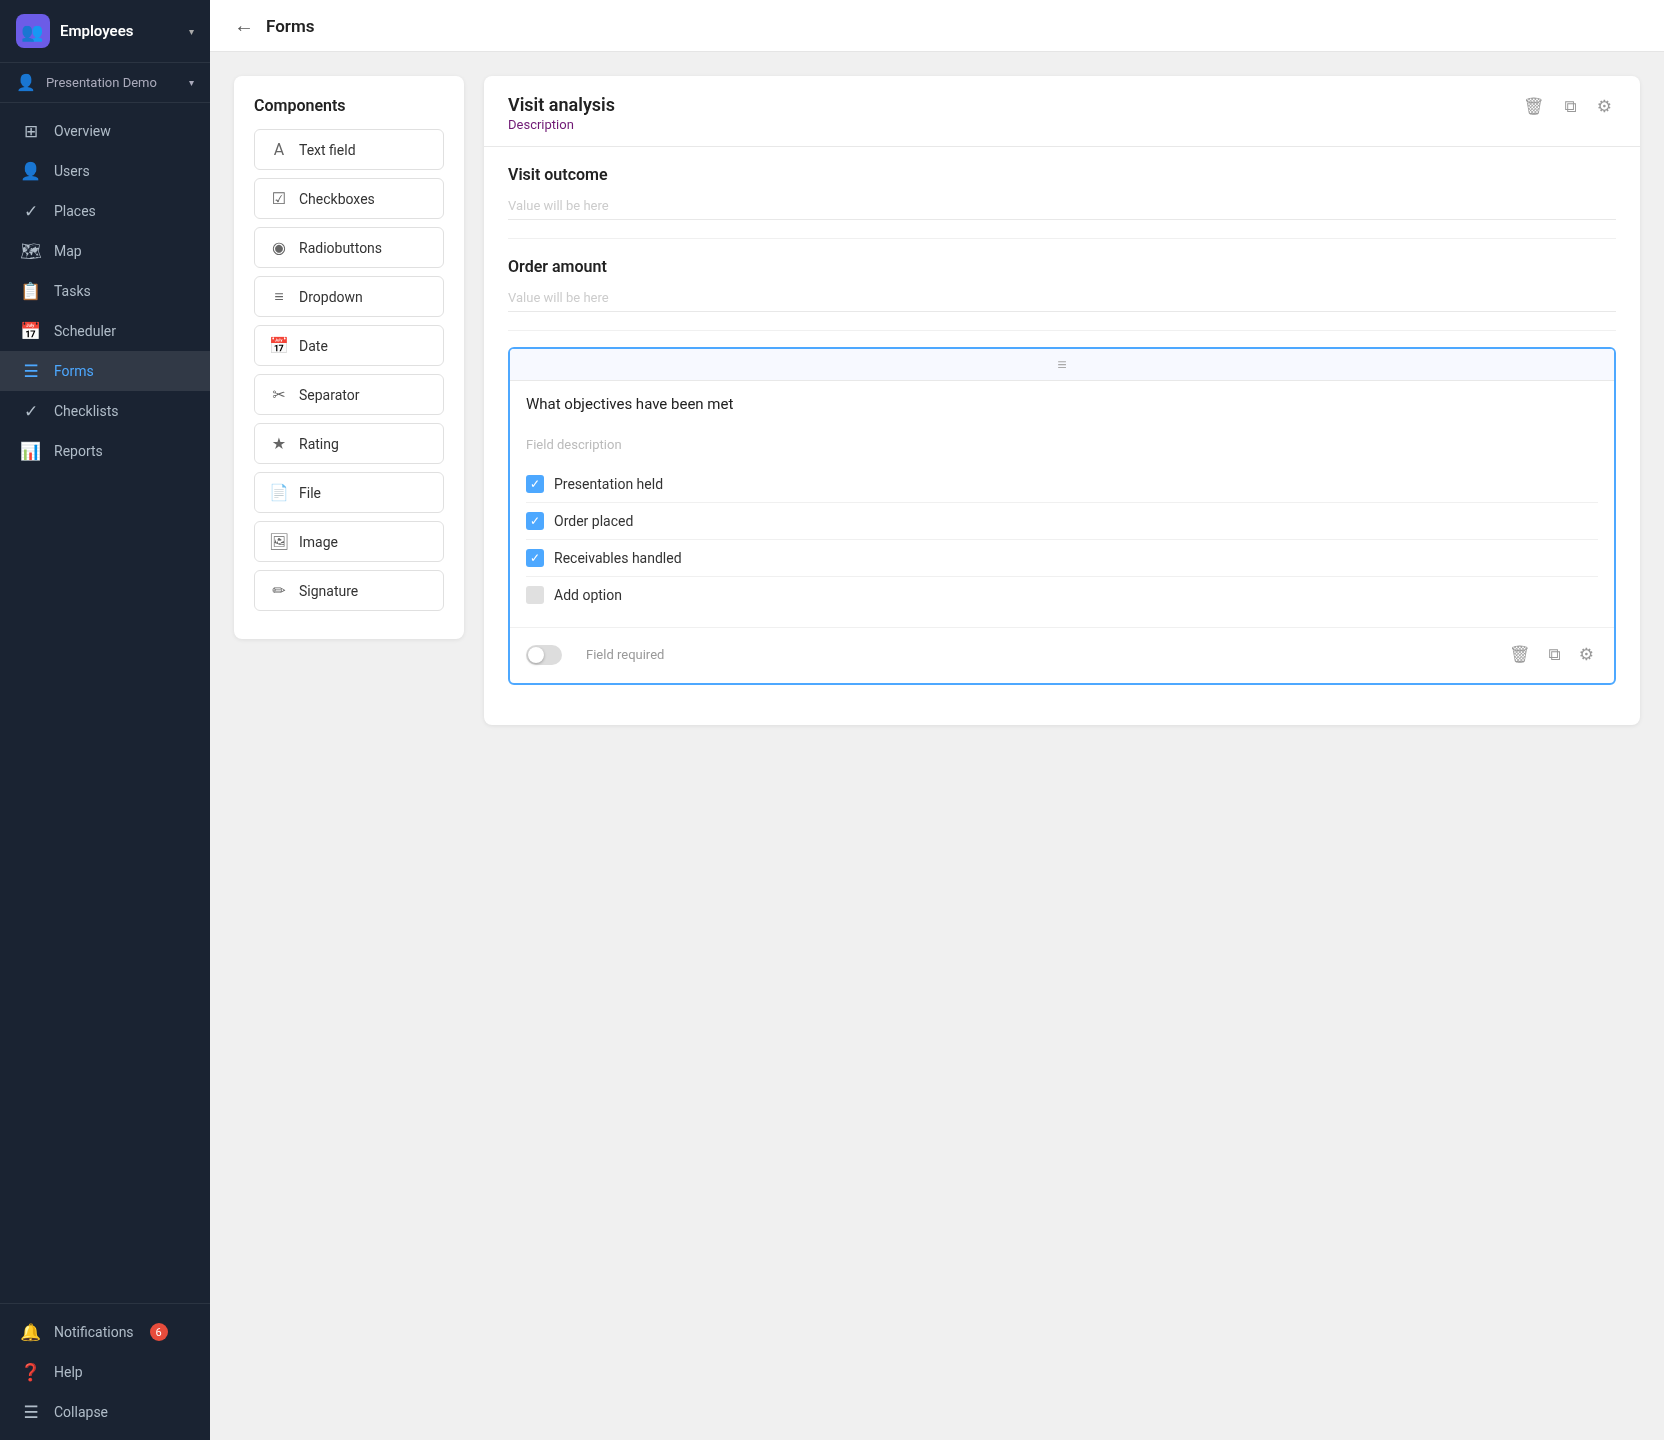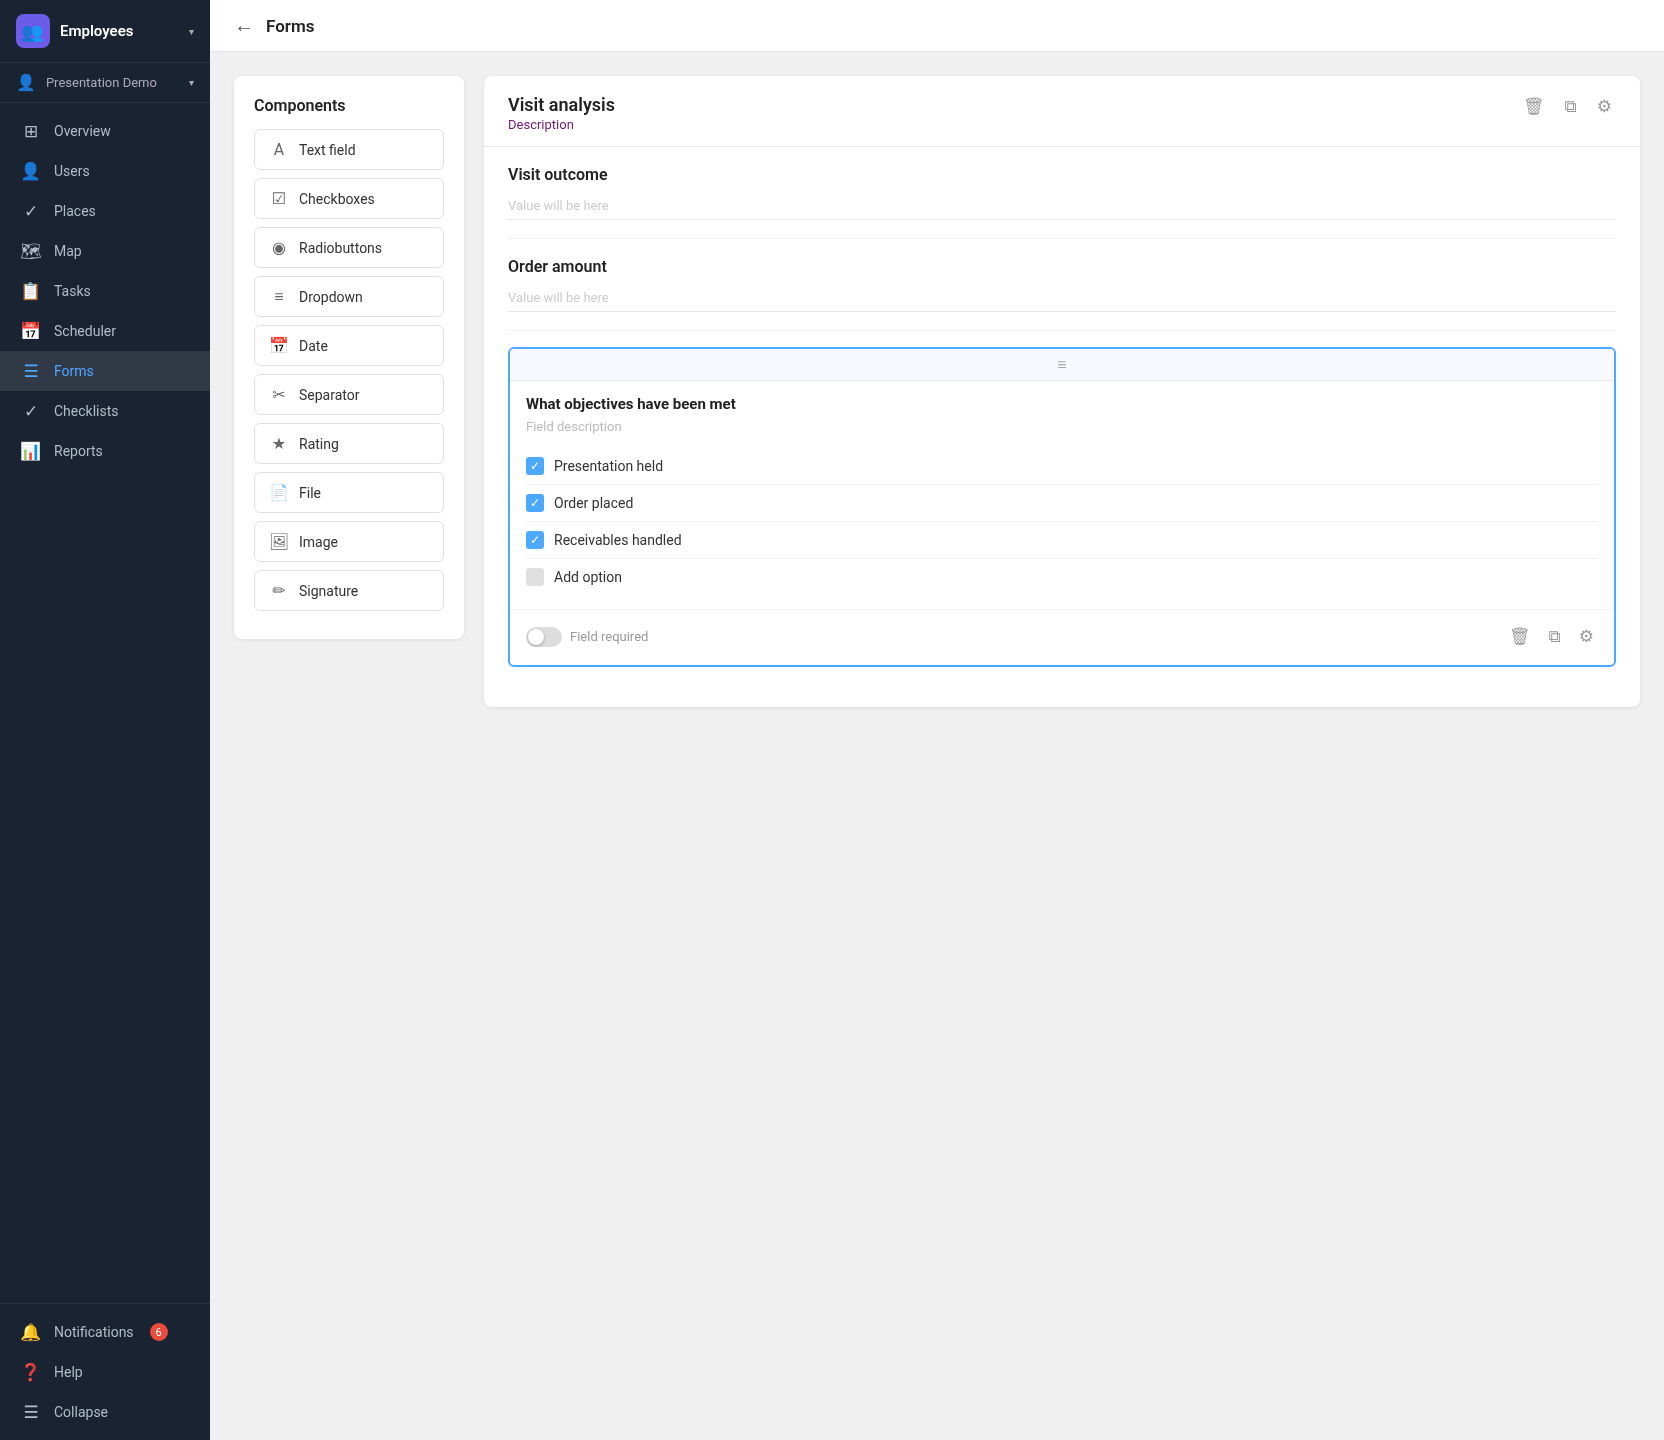--- a/index.html
+++ b/index.html
@@ -194,21 +194,21 @@
     }
     .drag-handle {
       background: #f7f9ff;
       text-align: center;
       padding: 6px;
       font-size: 16px;
       color: #aaa;
       border-bottom: 1px solid #e8e8e8;
     }
     .draggable-content { padding: 14px 16px; }
-    .obj-label { font-size: 15px; font-weight: 700; color: #222; margin-bottom: 6px; }
+    .obj-label { font-size: 15px; font-weight: 400; color: #222; margin-bottom: 24px; }
     .field-desc { font-size: 13px; color: #bbb; margin-bottom: 14px; }
 
     .checkbox-list { margin-bottom: 0; }
     .checkbox-row {
       display: flex;
       align-items: center;
       gap: 10px;
       padding: 9px 0;
       border-bottom: 1px solid #f0f0f0;
       font-size: 14px;
@@ -230,21 +230,21 @@
       color: #888; font-size: 12px;
     }
 
     .field-footer {
       display: flex;
       align-items: center;
       justify-content: space-between;
       padding: 14px 16px 16px;
       border-top: 1px solid #f0f0f0;
     }
-    .toggle-wrap { display: flex; align-items: center; gap: 8px; font-size: 13px; color: #999; }
+    .toggle-wrap { display: flex; align-items: center; gap: 24px; font-size: 13px; color: #999; }
     .toggle {
       width: 36px; height: 20px;
       background: #ddd;
       border-radius: 10px;
       position: relative;
       cursor: pointer;
     }
     .toggle-knob {
       position: absolute;
       top: 2px; left: 2px;

